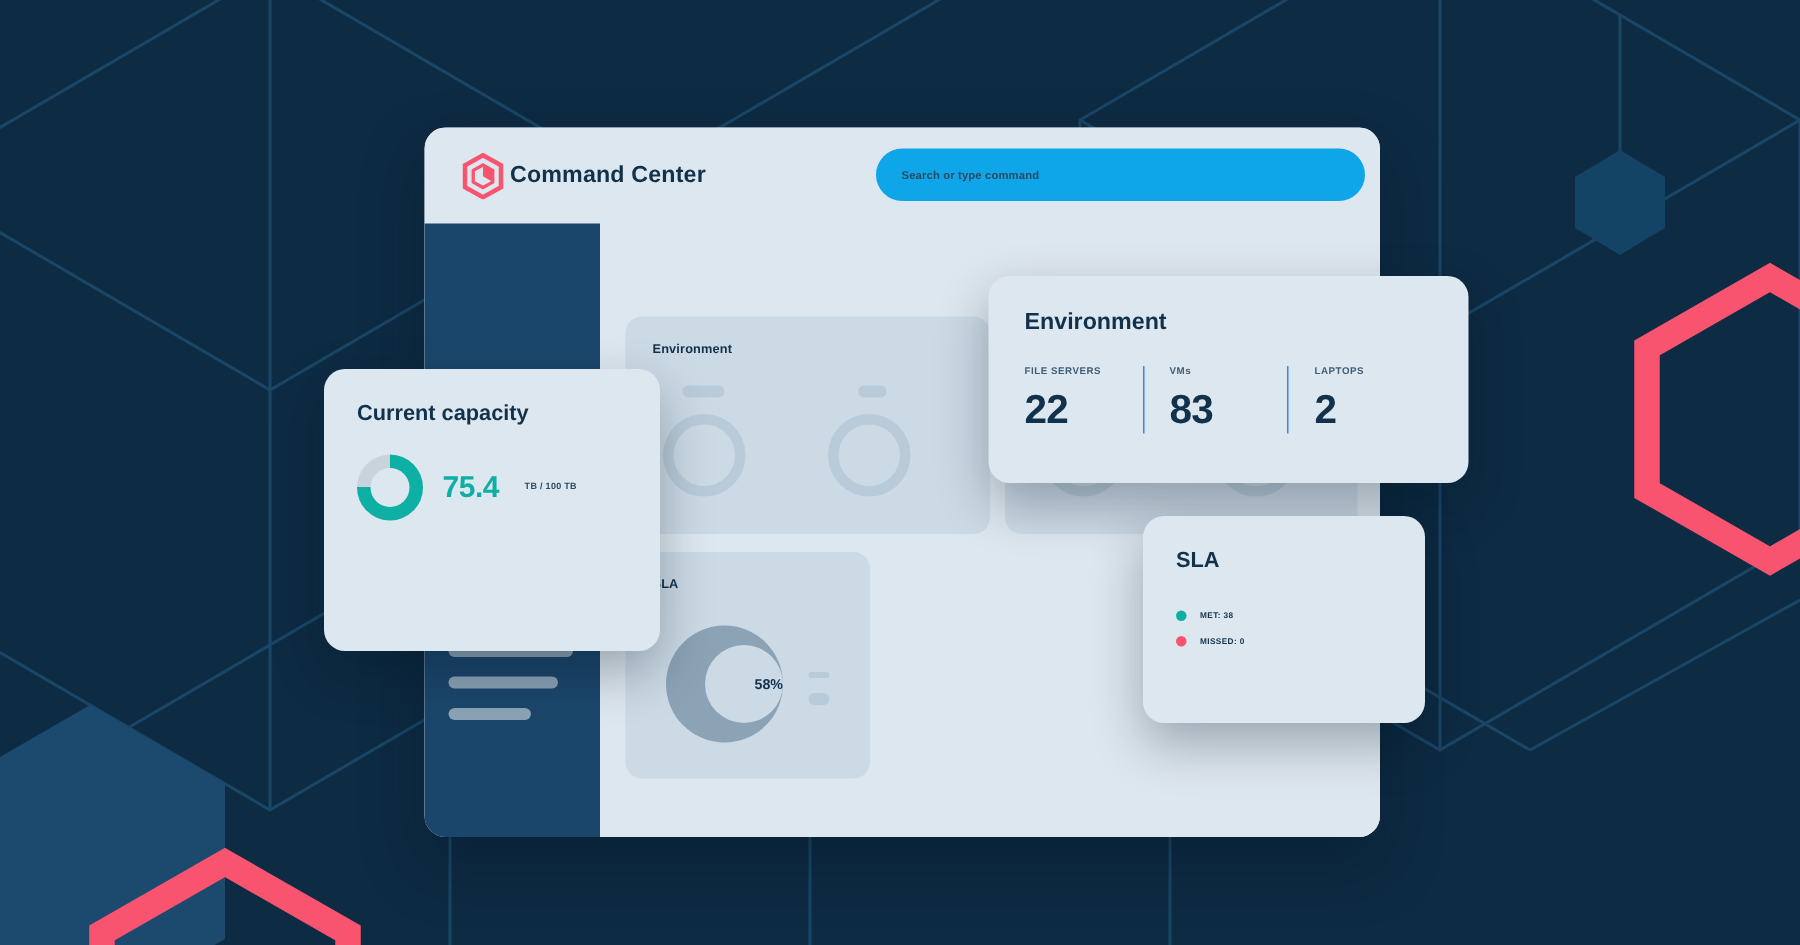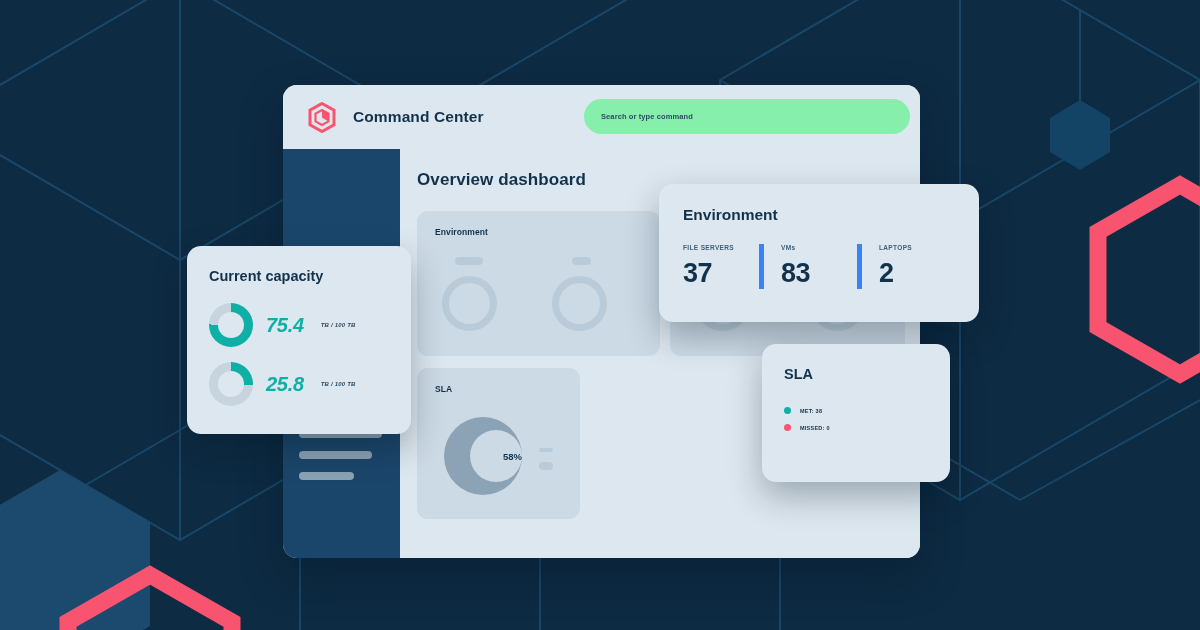--- a/index.html
+++ b/index.html
@@ -26,30 +26,30 @@
     background: #dde7ef;
     overflow: hidden;
     box-shadow: 0 18px 40px rgba(4,20,34,.35);
   }
   .topbar {
     position: absolute; left: 0; top: 0;
     width: 637px; height: 64px;
     background: #dde7ef;
     display: flex; align-items: center;
   }
-  .brand { display: flex; align-items: center; gap: 17px; margin-left: 25px; }
+  .brand { display: flex; align-items: center; gap: 4px; margin-left: 25px; }
   .brand-logo { width: 28px; height: 31px; display: block; }
   .brand-title {
     font-size: 15.5px; font-weight: 700; color: #12324c;
     letter-spacing: .1px;
   }
   .search-pill {
     position: absolute; left: 584px; top: 99px;
     width: 326px; height: 35px;
-    background: #86efac; border-radius: 18px;
+    background: #0ea5e9; border-radius: 18px;
     display: flex; align-items: center;
   }
   .search-placeholder {
     font-size: 7.5px; font-weight: 700; color: #2c4a62;
     margin-left: 17px; letter-spacing: .1px;
   }
   
   .sidebar {
     position: absolute; left: 0; top: 64px;
     width: 117px; height: 409px;
@@ -132,41 +132,41 @@
     padding: 22px 0 0 0;
   }
   .ces-title {
     margin-left: 24px;
     font-size: 15.5px; font-weight: 700; color: #12324c;
   }
   .stats-row {
     display: flex; margin-top: 20px; padding: 0 24px;
   }
   .stat { position: relative; flex: 1; padding-right: 8px; }
-  .stat + .stat { border-left: 5px solid #3b82f6; padding-left: 17px; }
+  .stat + .stat { border-left: 1px solid #3b82f6; padding-left: 17px; }
   .stat-label {
     font-size: 6.5px; font-weight: 700; color: #3e5f79;
     letter-spacing: .35px;
   }
   .stat-value {
     margin-top: 7px;
     font-size: 27px; font-weight: 700; color: #12324c;
     letter-spacing: -.5px;
   }
 
   
   .card-capacity {
-    left: 187px; top: 246px;
+    left: 216px; top: 246px;
     width: 224px; height: 188px;
   }
   .cap-title {
     margin: 22px 0 0 22px;
     font-size: 14.5px; font-weight: 700; color: #12324c;
   }
-  .cap-row { display: flex; align-items: center; margin: 19px 0 0 22px; font-style: italic; }
+  .cap-row { display: flex; align-items: center; margin: 19px 0 0 22px; }
   .cap-row.second { margin-top: 15px; }
   .cap-donut {
     position: relative; width: 44px; height: 44px; border-radius: 50%;
     flex: none;
   }
   .cap-donut::after {
     content: ""; position: absolute;
     left: 9px; top: 9px; width: 26px; height: 26px;
     border-radius: 50%; background: #dde7ef;
   }
@@ -259,21 +259,20 @@
       <div class="filter-btn">
         <span class="filter-label">Filter</span>
       </div>
       <div class="skel sb-skel-1"></div>
       <div class="skel sb-skel-2"></div>
       <div class="skel sb-skel-3"></div>
       <div class="skel sb-skel-4"></div>
     </div>
 
     <div class="content">
-      <div class="page-title">Overview dashboard</div>
 
       <div class="panel panel-env">
         <div class="panel-title">Environment</div>
         <div class="ghost-bar" style="left:38px;top:46px;width:28px;height:8px;"></div>
         <div class="ghost-bar" style="left:155px;top:46px;width:19px;height:8px;"></div>
         <div class="ghost-donut" style="left:25px;top:65px;width:55px;height:55px;"></div>
         <div class="ghost-donut" style="left:135px;top:65px;width:55px;height:55px;"></div>
       </div>
 
       <div class="panel panel-env2">
@@ -295,21 +294,21 @@
 
   <div class="search-pill">
     <span class="search-placeholder">Search or type command</span>
   </div>
 
   <div class="card card-env-stats">
     <div class="ces-title">Environment</div>
     <div class="stats-row">
       <div class="stat">
         <div class="stat-label">FILE SERVERS</div>
-        <div class="stat-value">37</div>
+        <div class="stat-value">22</div>
       </div>
       <div class="stat">
         <div class="stat-label">VMs</div>
         <div class="stat-value">83</div>
       </div>
       <div class="stat">
         <div class="stat-label">LAPTOPS</div>
         <div class="stat-value">2</div>
       </div>
     </div>
@@ -317,25 +316,20 @@
 
   <div class="card card-capacity">
     <div class="cap-title">Current capacity</div>
 
     <div class="cap-row">
       <div class="cap-donut" id="capDonut0" style="background: conic-gradient(rgb(14, 175, 164) 0deg, rgb(14, 175, 164) 271.44deg, rgb(199, 212, 222) 271.44deg, rgb(199, 212, 222) 360deg);"></div>
       <div class="cap-val">75.4</div>
       <div class="cap-unit">TB / 100 TB</div>
     </div>
 
-    <div class="cap-row second">
-      <div class="cap-donut" id="capDonut1" style="background: conic-gradient(rgb(14, 175, 164) 0deg, rgb(14, 175, 164) 92.88deg, rgb(199, 212, 222) 92.88deg, rgb(199, 212, 222) 360deg);"></div>
-      <div class="cap-val">25.8</div>
-      <div class="cap-unit">TB / 100 TB</div>
-    </div>
   </div>
 
   <div class="card card-sla">
     <div class="sla-title">SLA</div>
     <div class="sla-legend">
       <div class="legend-item">
         <span class="legend-dot" id="slaDot0" style="background: rgb(14, 175, 164);"></span>
         <span class="legend-text">MET: 38</span>
       </div>
       <div class="legend-item">

